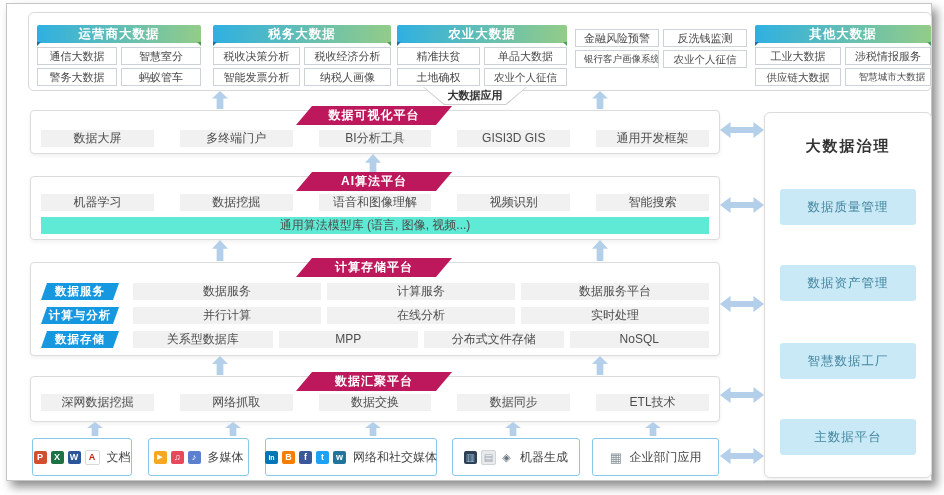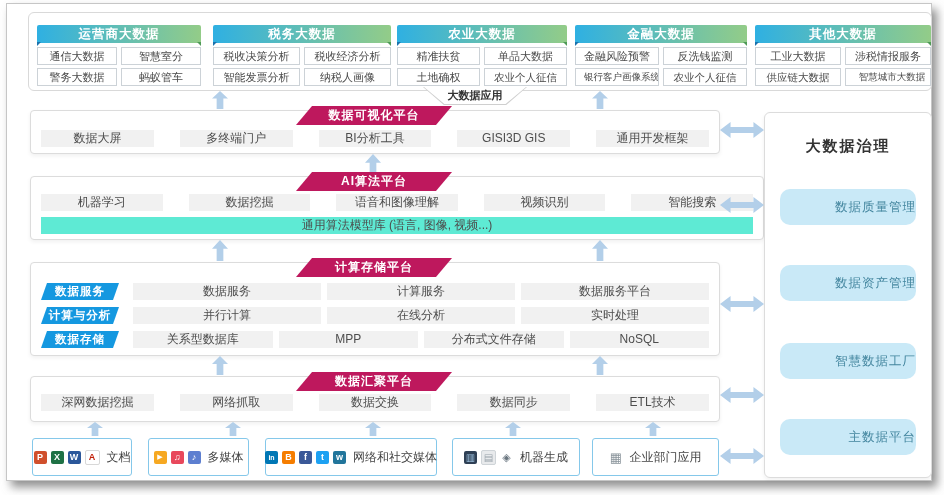--- a/index.html
+++ b/index.html
@@ -42,21 +42,21 @@
   .clabel{width:78px;height:17px;line-height:17px;background:#1598e0;color:#fff;font-weight:bold;
           font-size:11.5px;text-align:center;letter-spacing:1px;
           clip-path:polygon(6px 0,100% 0,calc(100% - 6px) 100%,0 100%);margin-right:8px;flex:none;}
   .cseg{flex:1;height:17px;line-height:17px;background:#f1f1f1;text-align:center;font-size:12px;color:#4d4d4d;}
   
   .gov{position:absolute;left:764px;top:112px;width:166px;height:364px;background:#fff;
        border:1px solid #dcdcdc;border-radius:6px;box-shadow:0 2px 4px rgba(0,0,0,.06);}
   .gov-title{position:absolute;left:0;right:0;top:24px;text-align:center;font-size:15px;
              font-weight:bold;color:#333;letter-spacing:2px;}
   .gov-item{position:absolute;left:15px;width:136px;height:36px;line-height:36px;background:#c9e9f7;
-            border-radius:10px;text-align:right;font-size:12.5px;color:#44869f;letter-spacing:1px;}
+            border-radius:3px;text-align:center;font-size:12.5px;color:#44869f;letter-spacing:1px;}
   
   .up{position:absolute;width:16px;background:#b3cfe9;
       clip-path:polygon(50% 0,100% 42%,71% 42%,71% 100%,29% 100%,29% 42%,0 42%);}
   .dbl{position:absolute;width:44px;height:16px;background:#b3cfe9;
        clip-path:polygon(0 50%,24% 0,24% 31%,76% 31%,76% 0,100% 50%,76% 100%,76% 69%,24% 69%,24% 100%);}
   
   .src{position:absolute;top:438px;height:36px;background:#fff;border:1px solid #85c8ea;border-radius:3px;
        display:flex;align-items:center;justify-content:center;gap:4px;}
   .src-label{font-size:12px;color:#444;white-space:nowrap;margin-left:3px;}
   .chip{width:13px;height:13px;border-radius:2px;display:flex;align-items:center;justify-content:center;
@@ -90,21 +90,20 @@
     <div class="group" style="left:368px;width:170px;">
       <div class="ghead">农业大数据</div>
       <div class="gitems">
         <div class="gitem">精准扶贫</div>
         <div class="gitem">单品大数据</div>
         <div class="gitem">土地确权</div>
         <div class="gitem s">农业个人征信</div>
       </div>
     </div>
     <div class="group" style="left:546px;width:172px;">
-      <div class="ghead">金融大数据</div>
       <div class="gitems">
         <div class="gitem">金融风险预警</div>
         <div class="gitem">反洗钱监测</div>
         <div class="gitem xs">银行客户画像系统</div>
         <div class="gitem s">农业个人征信</div>
       </div>
     </div>
     <div class="group" style="left:726px;width:176px;">
       <div class="ghead">其他大数据</div>
       <div class="gitems">
@@ -124,21 +123,21 @@
     <div class="prow" style="top:19px;">
       <div class="pill">数据大屏</div>
       <div class="pill">多终端门户</div>
       <div class="pill">BI分析工具</div>
       <div class="pill">GISI3D GIS</div>
       <div class="pill">通用开发框架</div>
     </div>
   </div>
 
   <div class="banner" style="top:172px;">AI算法平台</div>
-  <div class="panel" style="top:176px;height:62px;padding-left:44px;">
+  <div class="panel" style="top:176px;height:62px;">
     <div class="prow" style="top:17px;">
       <div class="pill">机器学习</div>
       <div class="pill">数据挖掘</div>
       <div class="pill">语音和图像理解</div>
       <div class="pill">视频识别</div>
       <div class="pill">智能搜索</div>
     </div>
     <div class="wbar" style="top:40px;">通用算法模型库 (语言, 图像, 视频...)</div>
   </div>
 

